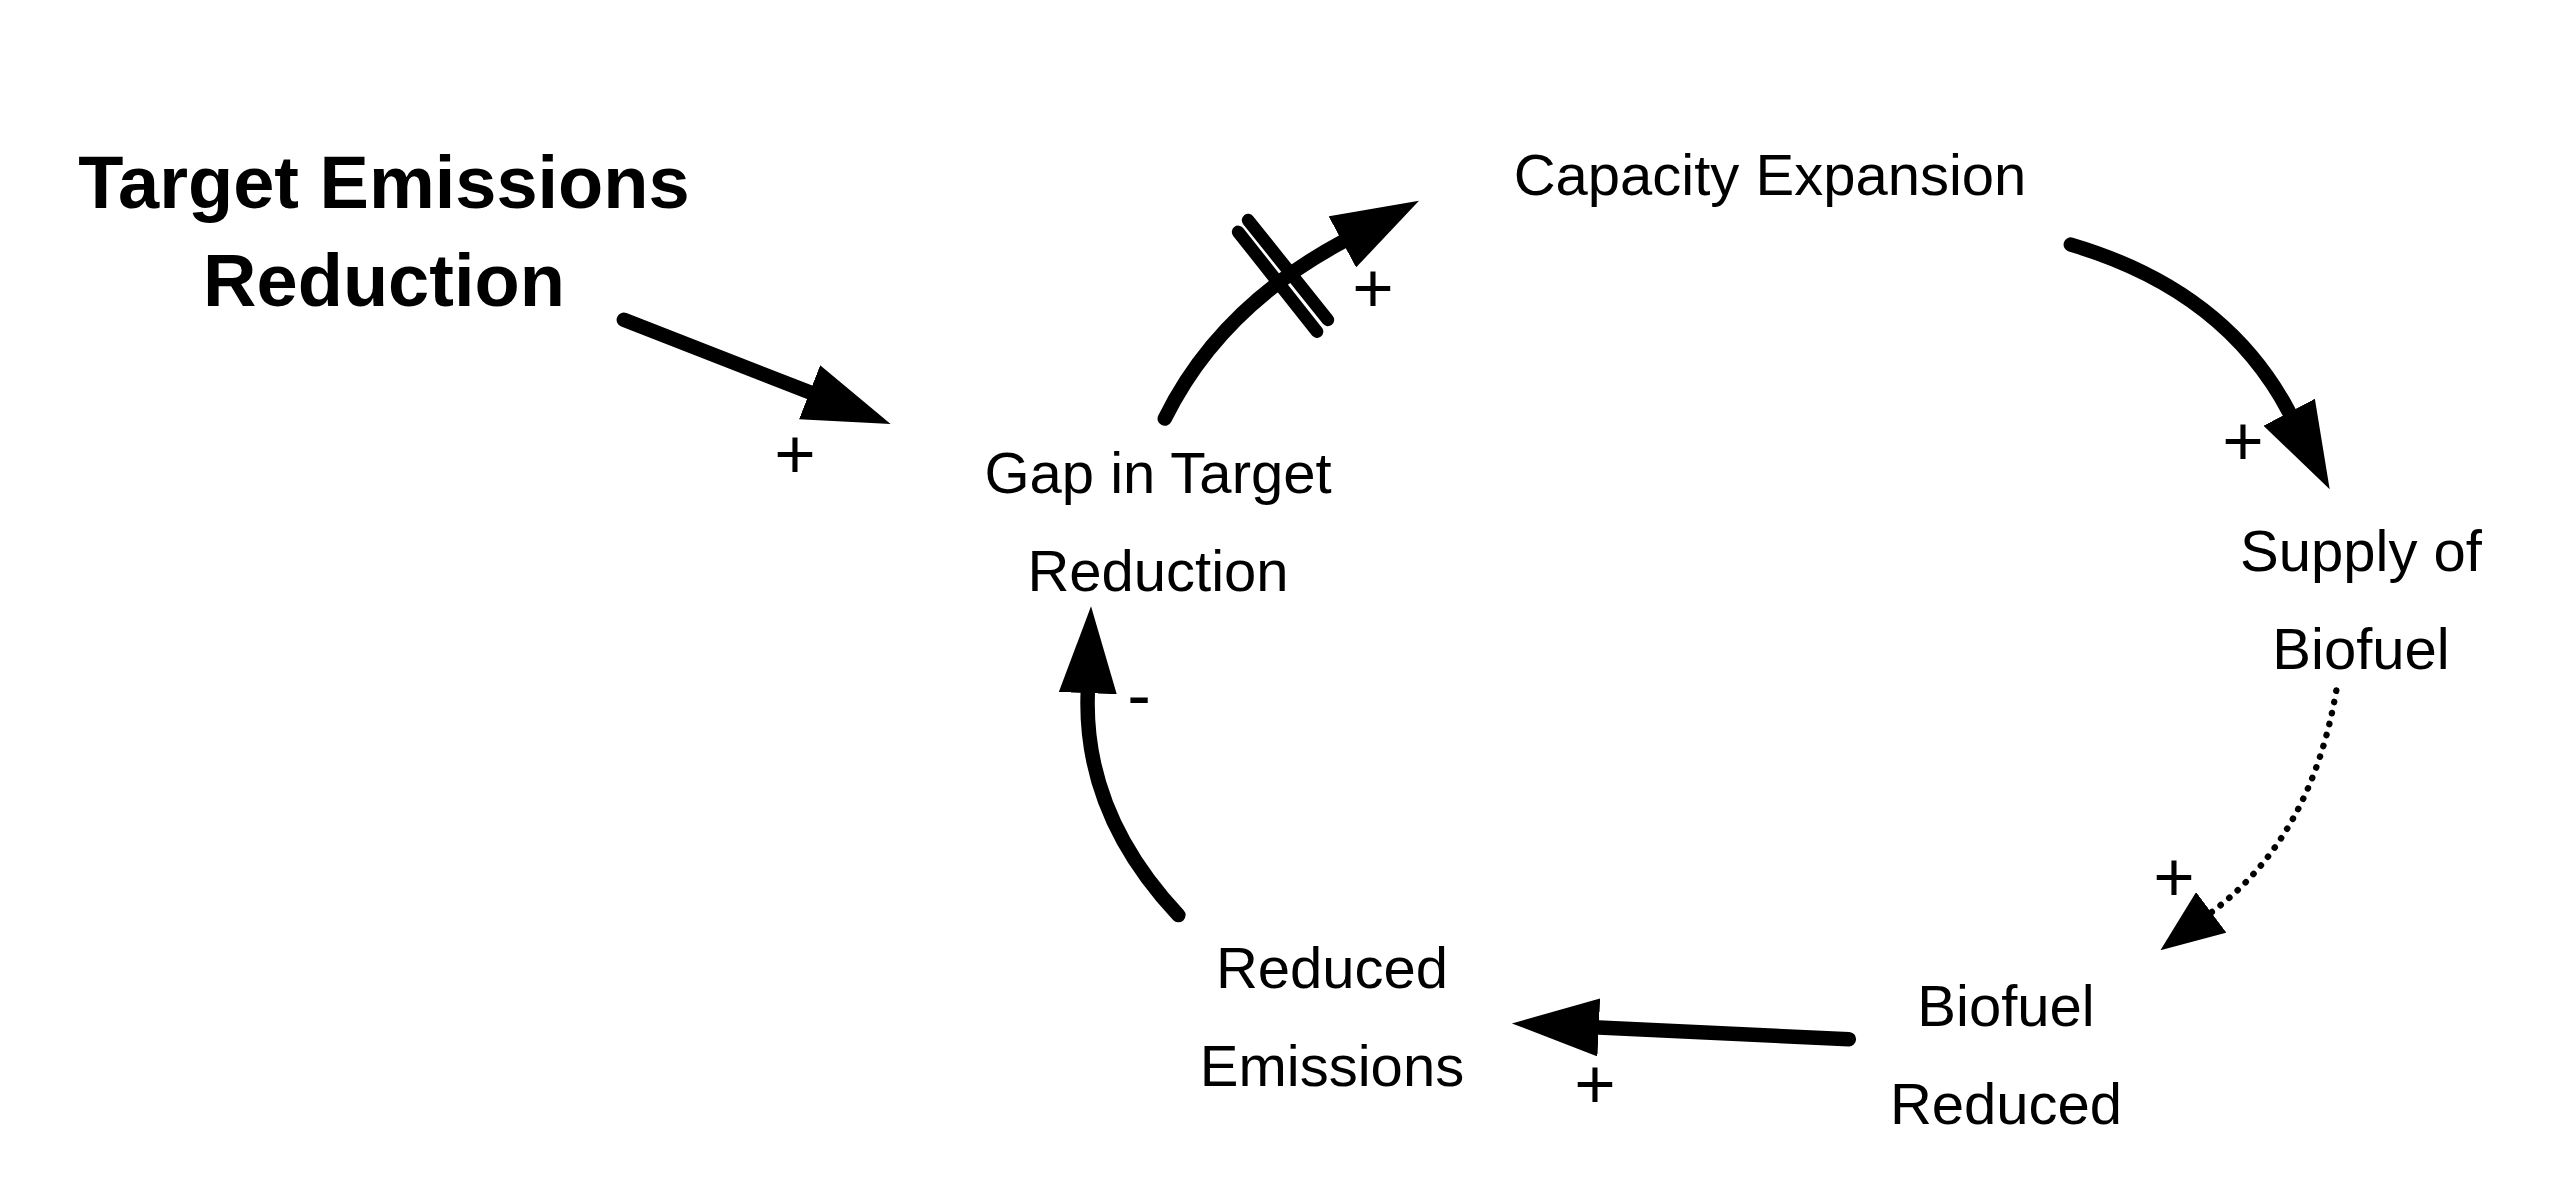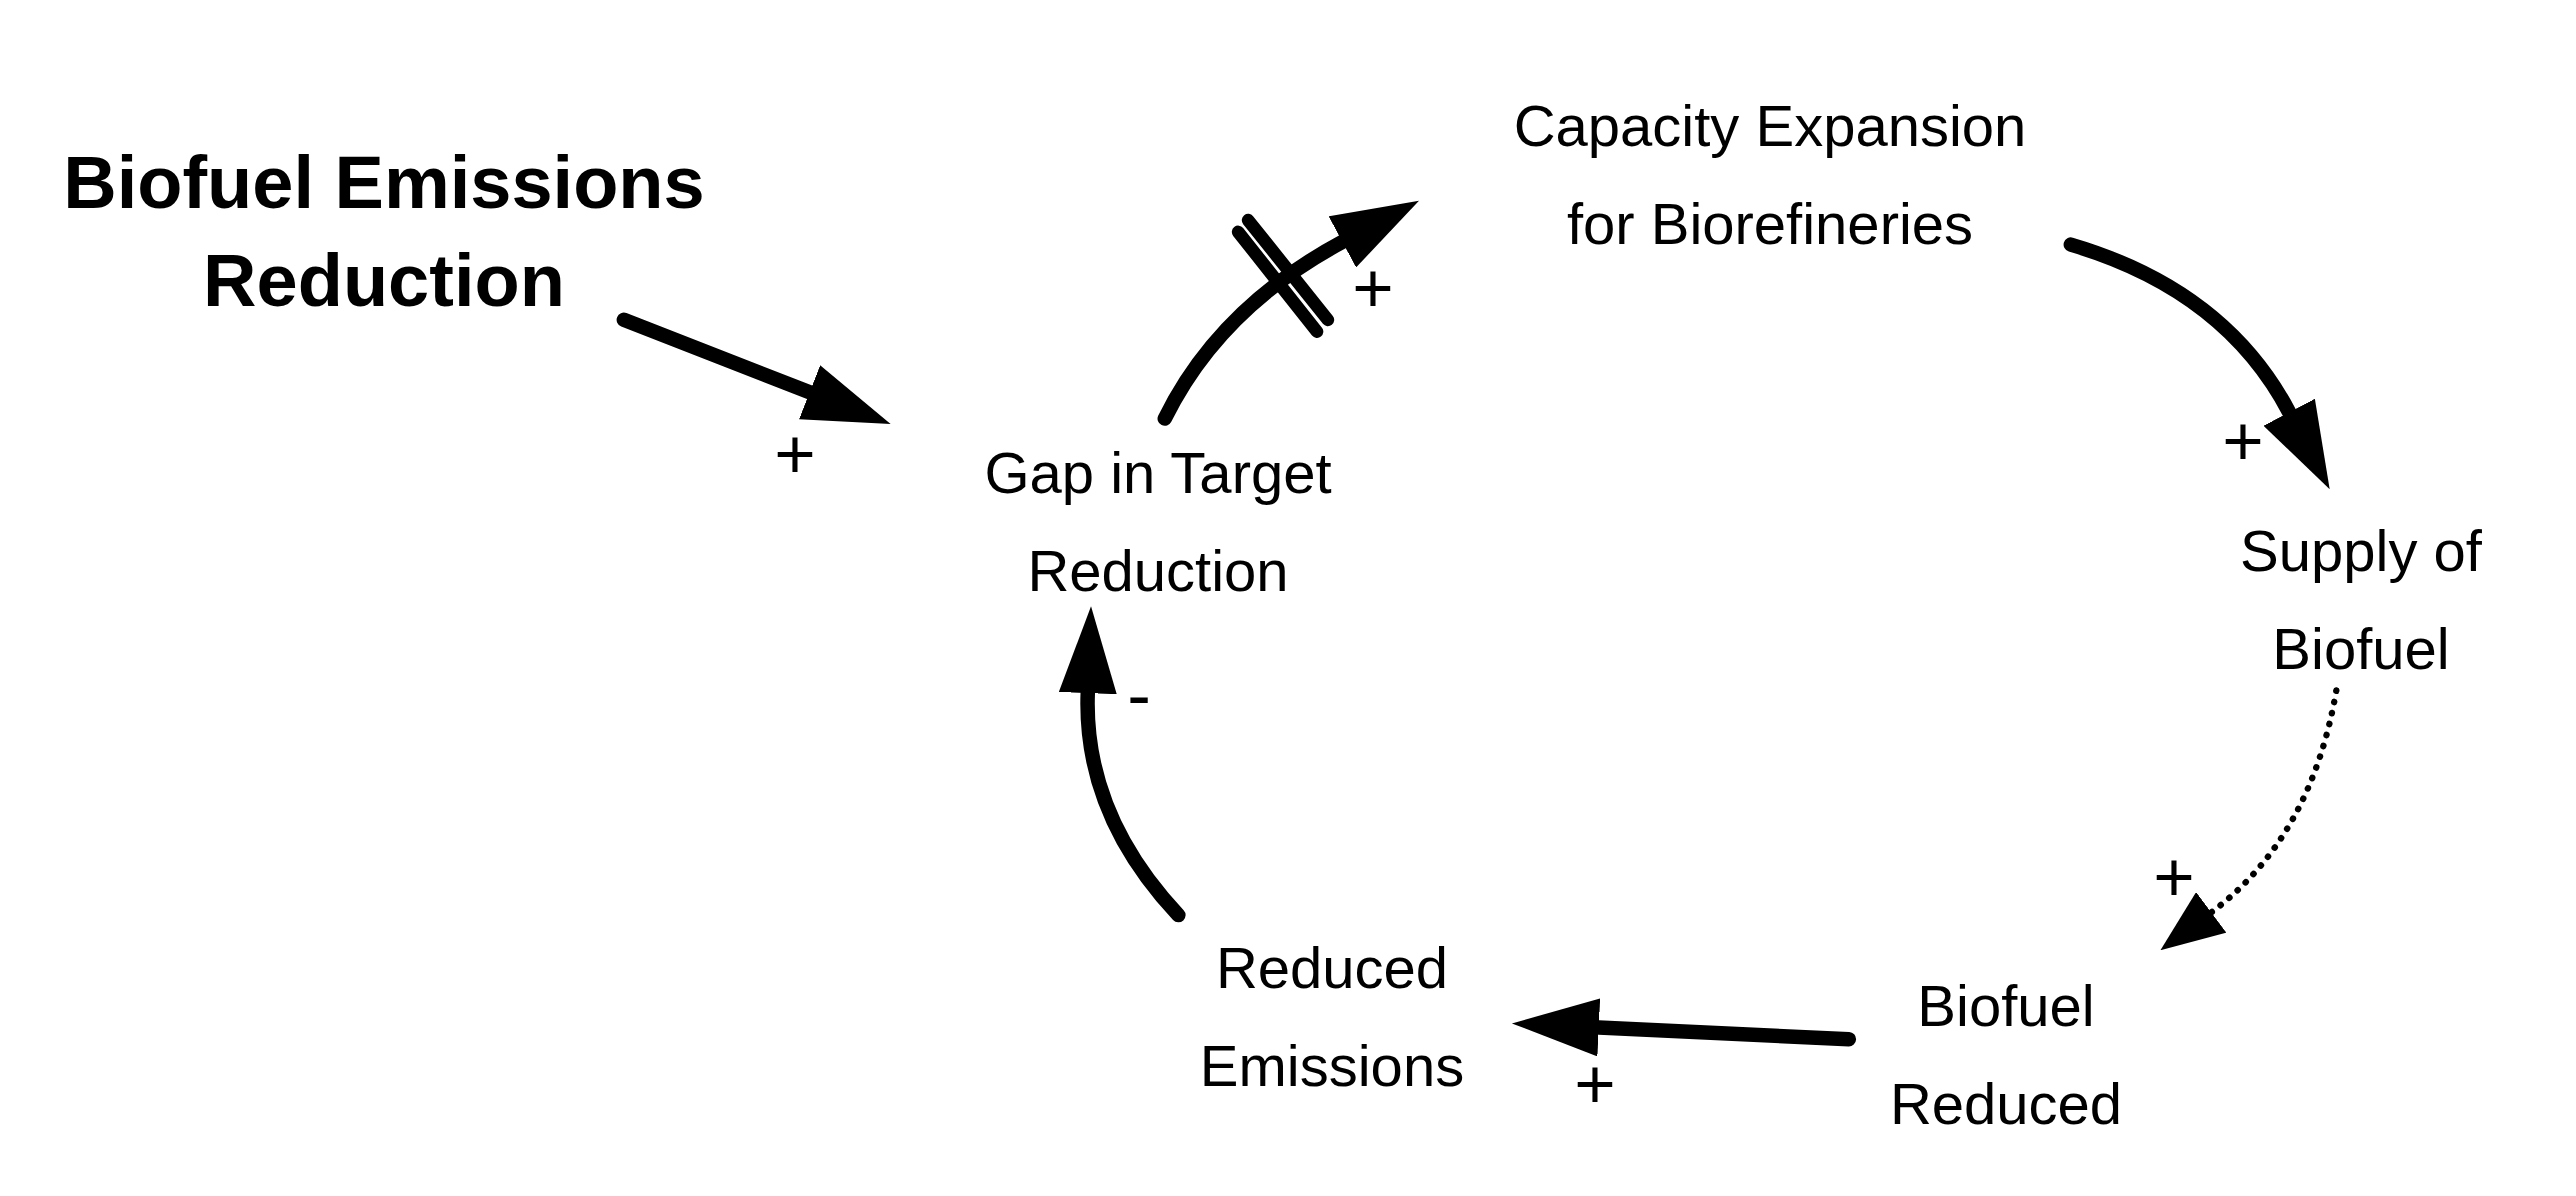--- a/index.html
+++ b/index.html
@@ -66,32 +66,31 @@
     <path d="M 2285,270 Q 2455,320 2526,455" fill="none" stroke="#000" stroke-width="16" stroke-linecap="round" marker-end="url(#head)"></path>
 
     <path d="M 2578,762 Q 2550,925 2440,1007" fill="none" stroke="#000" stroke-width="7" stroke-linecap="round" stroke-dasharray="0.5 12" marker-end="url(#head-dotted)"></path>
 
     <path d="M 2040,1147 L 1764,1134" fill="none" stroke="#000" stroke-width="16" stroke-linecap="round" marker-end="url(#head)"></path>
 
     <path d="M 1300,1010 Q 1195,898 1200,765" fill="none" stroke="#000" stroke-width="16" stroke-linecap="round" marker-end="url(#head)"></path>
   </svg>
 
   <div class="node bold" style="left:384px;top:232px;">
-    <div>Biofuel Emissions</div>
+    <div>Target Emissions</div>
     <div>Reduction</div>
   </div>
 
   <div class="node" style="left:1128px;top:522px;margin-left:30px;">
     <div>Gap in Target</div>
     <div>Reduction</div>
   </div>
 
   <div class="node" style="left:1770px;top:175px;">
     <div>Capacity Expansion</div>
-    <div>for Biorefineries</div>
   </div>
 
   <div class="node" style="left:2361px;top:600px;text-align:center;">
     <div>Supply of</div>
     <div>Biofuel</div>
   </div>
 
   <div class="node" style="left:2006px;top:1055px;">
     <div>Biofuel</div>
     <div>Reduced</div>

